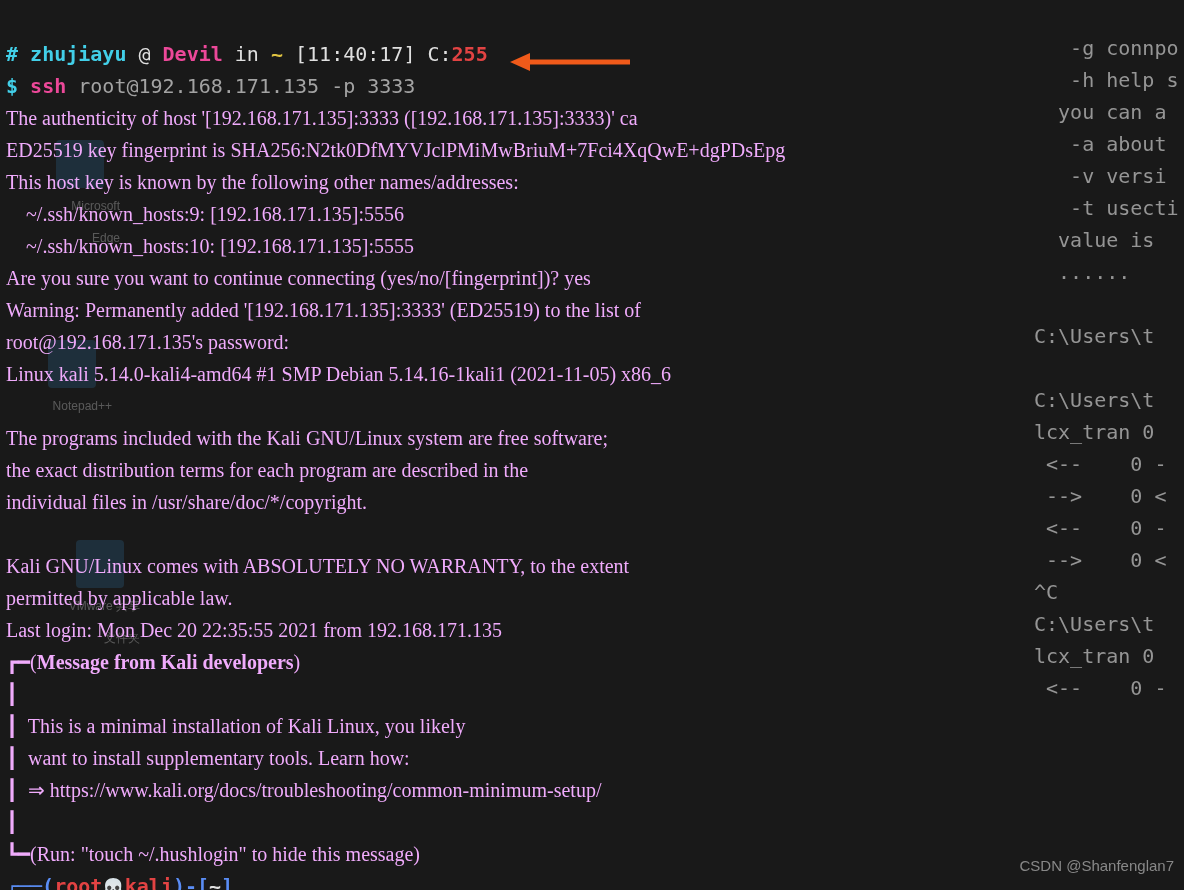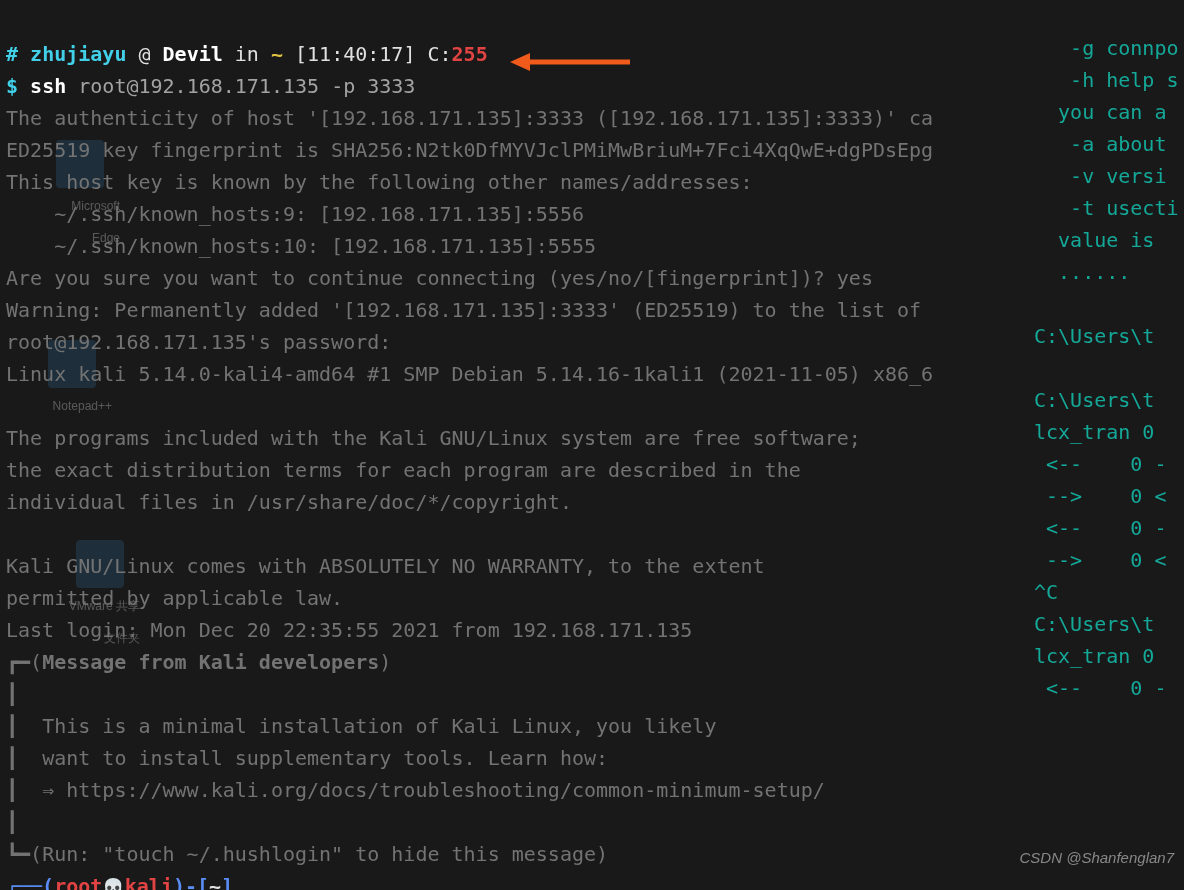--- a/index.html
+++ b/index.html
@@ -17,59 +17,58 @@
   }
   .terminal {
     position: absolute;
     top: 6px;
     left: 6px;
     right: 0;
     white-space: pre;
   }
   .cyan    { color: #42cfe8; }
   .white   { color: #e0e0e0; }
-  .green   { color: #ffffff; }
-  .magenta { color: #737373; }
+  .green   { color: #ec4899; }
+  .magenta { color: #f0abfc; font-family: Liberation Serif, serif; }
   .yellow  { color: #e0c341; }
   .brblue  { color: #5a8df5; }
   .brcyan  { color: #a3a3a3; margin-top: 27px; }
   .red     { color: #e24343; }
   .bold    { font-weight: bold; }
 
   .bg-panel {
     position: absolute;
     right: 0;
     top: 0;
     height: 100%;
     width: 150px;
-    color: #14b8a6;
+    color: #a3a3a3;
     font-size: 20px;
     line-height: 32px;
     white-space: pre;
     overflow: hidden;
     opacity: 0.9;
   }
 
   .arrow {
     position: absolute;
     top: 48px;
     left: 510px;
     width: 120px;
     height: 28px;
     pointer-events: none;
   }
 
   .watermark {
     position: absolute;
     right: 10px;
-    bottom: 16px;
+    bottom: 8px;
     color: #888;
     font-size: 15px;
     font-family: sans-serif;
-    font-style: italic;
   }
 
   .desktop-icon {
     position: absolute;
     width: 80px;
     opacity: 0.35;
     font-size: 12px;
     color: #d0d0d0;
     text-align: right;
     font-family: sans-serif;

